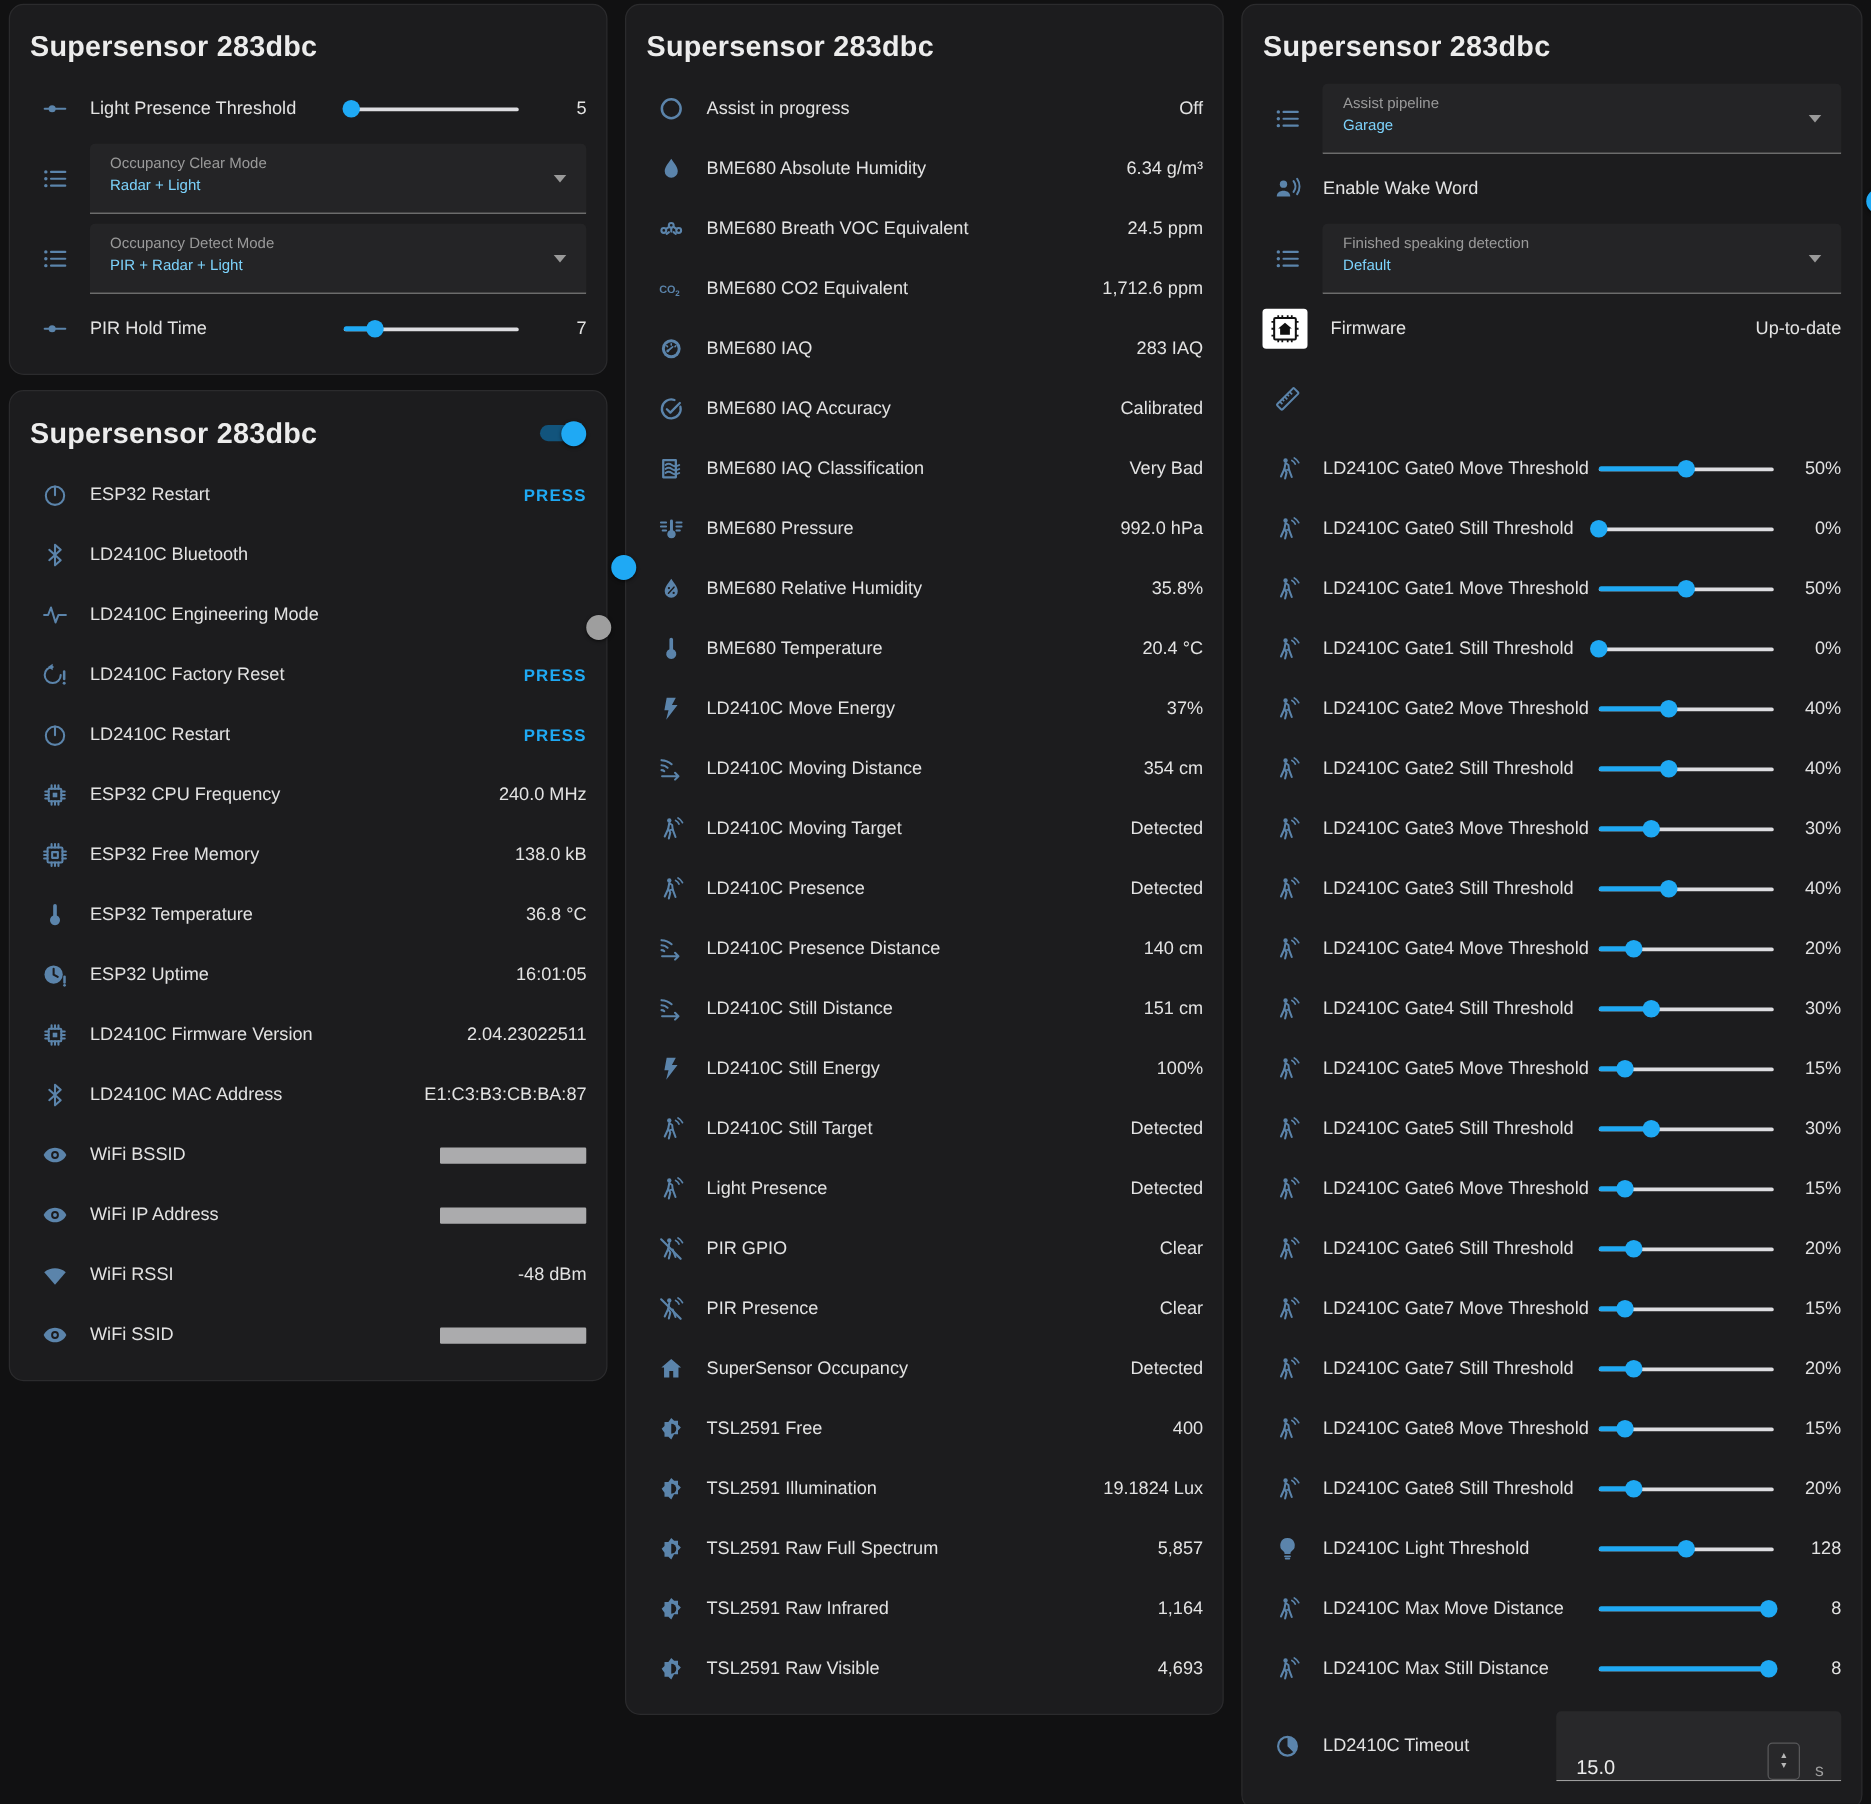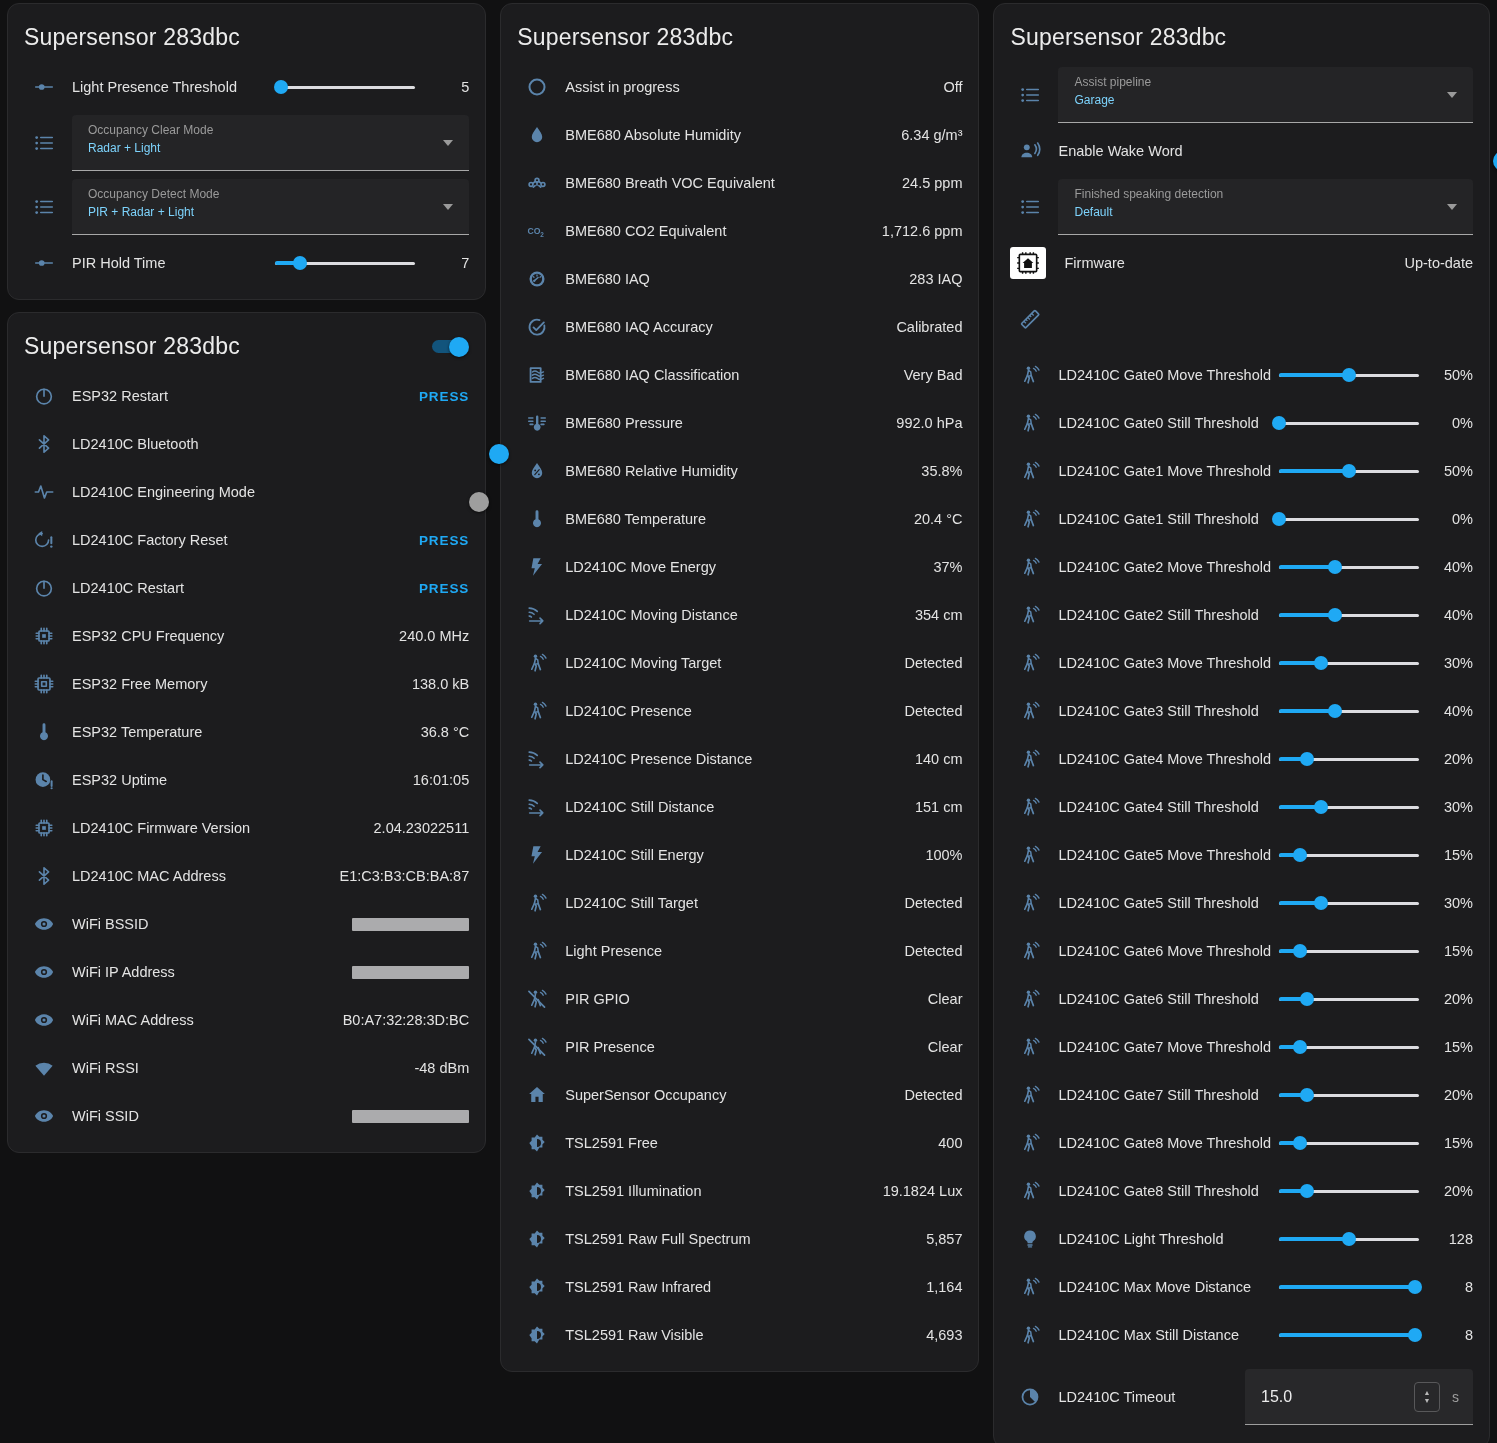--- a/index.html
+++ b/index.html
@@ -9,21 +9,21 @@
   }
   *{box-sizing:border-box}
   html,body{margin:0;padding:0}
   body{width:1497px;height:1443px;overflow:hidden;background:var(--page);
        font-family:"Liberation Sans", sans-serif;color:var(--text);}
   .page{display:grid;grid-template-columns:1fr 1fr 1fr;gap:14px;padding:3px 7px;align-items:start}
   .col{display:flex;flex-direction:column;gap:12px}
   .card{background:var(--card);border:1px solid var(--border);border-radius:12px;
         padding:0 16px 12px;width:100%}
   .card-title-row{display:flex;align-items:center;justify-content:space-between;padding:20px 0 12px}
-  .card-title{font-size:23px;font-weight:400;color:#ececec;margin:0;letter-spacing:.2px}
+  .card-title{font-size:23px;font-weight:700;color:#ececec;margin:0;letter-spacing:.2px}
   .row{display:flex;align-items:center;height:48px;gap:8px}
   .row-icon{width:40px;min-width:40px;display:flex;justify-content:center;align-items:center;color:var(--icon)}
   .row-icon svg{display:block}
   .row-label{flex:1;font-size:14.5px;color:#e3e3e3;white-space:nowrap;overflow:hidden;text-overflow:ellipsis}
   .row-value{margin-left:auto;font-size:14.5px;color:#e3e3e3;white-space:nowrap;text-align:right}
   .press{color:var(--accent);font-weight:600;font-size:13.5px;letter-spacing:.9px;cursor:pointer}
   
   .slider{position:relative;width:140px;min-width:140px;height:16px;cursor:pointer}
   .slider .track{position:absolute;left:0;right:0;top:6.5px;height:3px;border-radius:2px;background:var(--trackoff)}
   .slider .fill{position:absolute;left:0;top:6px;height:4px;border-radius:2px;background:var(--accent)}
@@ -42,21 +42,21 @@
               border-bottom:1px solid #a8a8a8;position:relative;padding:8px 40px 0 16px;cursor:pointer}
   .select-label{display:block;font-size:12px;color:var(--sub);line-height:15px}
   .select-value{display:block;font-size:12px;color:#7dd3fc;margin-top:3px}
   .caret{position:absolute;right:16px;top:25px;width:0;height:0;border-left:5px solid transparent;
          border-right:5px solid transparent;border-top:6px solid #9a9a9a}
   
   .redacted-bar{width:117px;height:13px;background:var(--redact);border-radius:1px;margin-left:auto}
   
   .t-number{height:76px}
   .number-box{margin-left:auto;width:228px;height:56px;background:var(--numbg);border-radius:4px 4px 0 0;
-              border-bottom:1px solid #9e9e9e;display:flex;align-items:center;padding:0 14px 0 16px;cursor:text}
+              border-bottom:1px solid #9e9e9e;display:flex;align-items:flex-end;padding:0 14px 0 16px;cursor:text}
   .number-value{flex:1;font-size:16px;color:#ececec}
   .stepper{width:26px;height:30px;border:1px solid #58585a;border-radius:4px;display:flex;flex-direction:column;
            align-items:center;justify-content:center;color:#b9b9b9;font-size:9px;line-height:8px;cursor:pointer;
            user-select:none}
   .number-unit{color:#9e9e9e;font-size:14px;margin-left:12px}
   
   .fw-tile{width:36px;height:32px;background:#fff;border-radius:3px;display:flex;align-items:center;justify-content:center}
 </style>
 </head>
 <body>
@@ -271,31 +271,20 @@
               <circle cx="12" cy="12" r="3.4" fill="#1c1c1e"></circle>
               <circle cx="12" cy="12" r="1.7" fill="currentColor"></circle>
             </svg>
           </span>
           <span class="row-label">WiFi IP Address</span>
           <span class="redacted-bar"></span>
         </div>
         <div class="row t-text">
           <span class="row-icon">
             <svg viewBox="0 0 24 24" width="22" height="22">
-              <path d="M12 5.6c4.8 0 8.7 3.2 9.9 6.4-1.2 3.2-5.1 6.4-9.9 6.4S3.3 15.2 2.1 12C3.3 8.8 7.2 5.6 12 5.6z" fill="currentColor"></path>
-              <circle cx="12" cy="12" r="3.4" fill="#1c1c1e"></circle>
-              <circle cx="12" cy="12" r="1.7" fill="currentColor"></circle>
-            </svg>
-          </span>
-          <span class="row-label">WiFi MAC Address</span>
-          <span class="row-value">B0:A7:32:28:3D:BC</span>
-        </div>
-        <div class="row t-text">
-          <span class="row-icon">
-            <svg viewBox="0 0 24 24" width="22" height="22">
               <path d="M12 20.5L2.6 9.6a14.6 14.6 0 0 1 18.8 0z" fill="currentColor"></path>
             </svg>
           </span>
           <span class="row-label">WiFi RSSI</span>
           <span class="row-value">-48 dBm</span>
         </div>
         <div class="row t-redacted">
           <span class="row-icon">
             <svg viewBox="0 0 24 24" width="22" height="22">
               <path d="M12 5.6c4.8 0 8.7 3.2 9.9 6.4-1.2 3.2-5.1 6.4-9.9 6.4S3.3 15.2 2.1 12C3.3 8.8 7.2 5.6 12 5.6z" fill="currentColor"></path>

